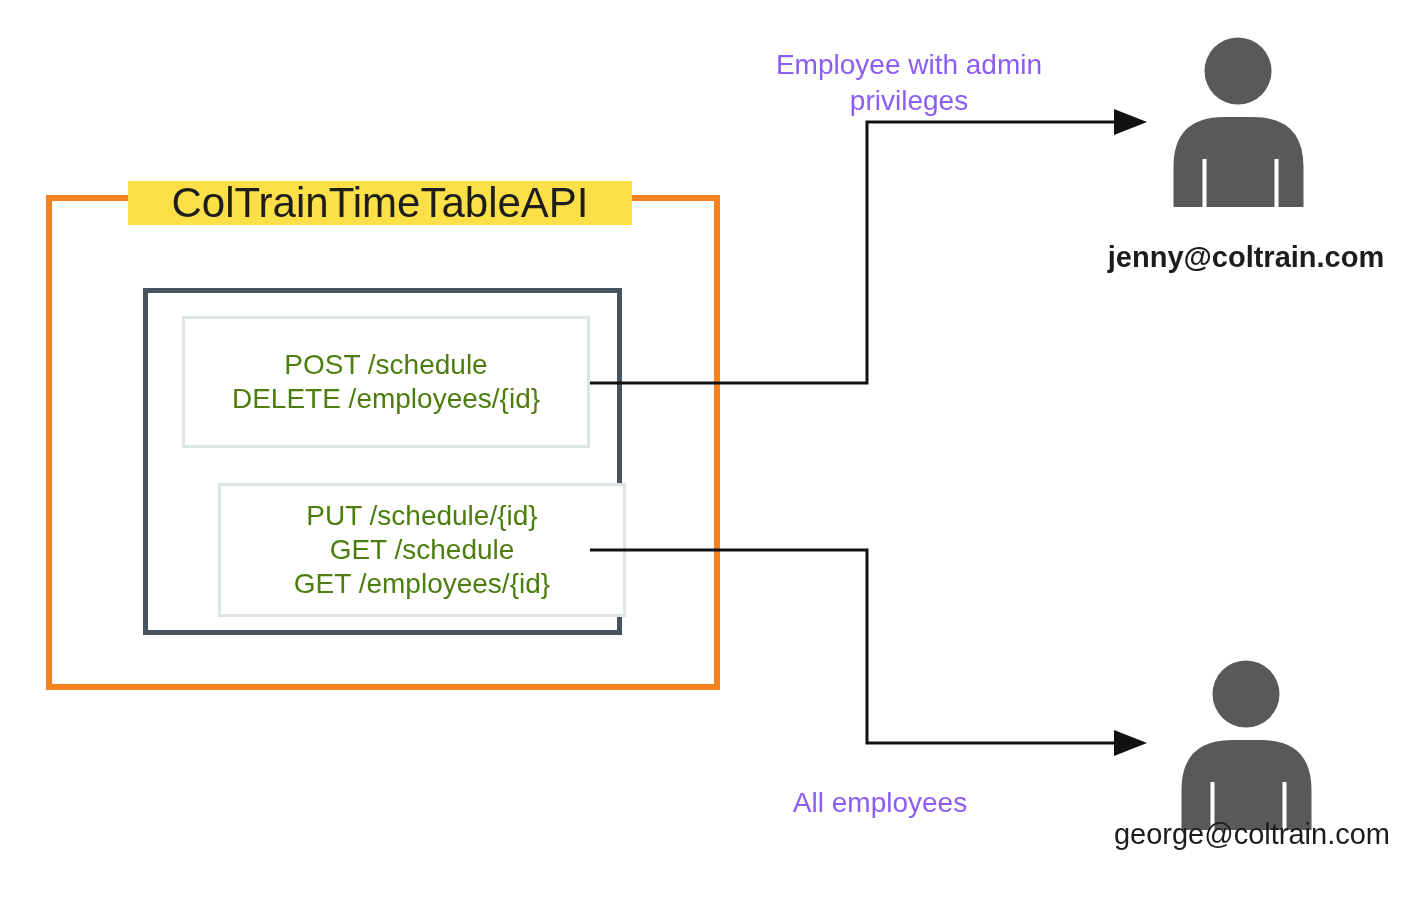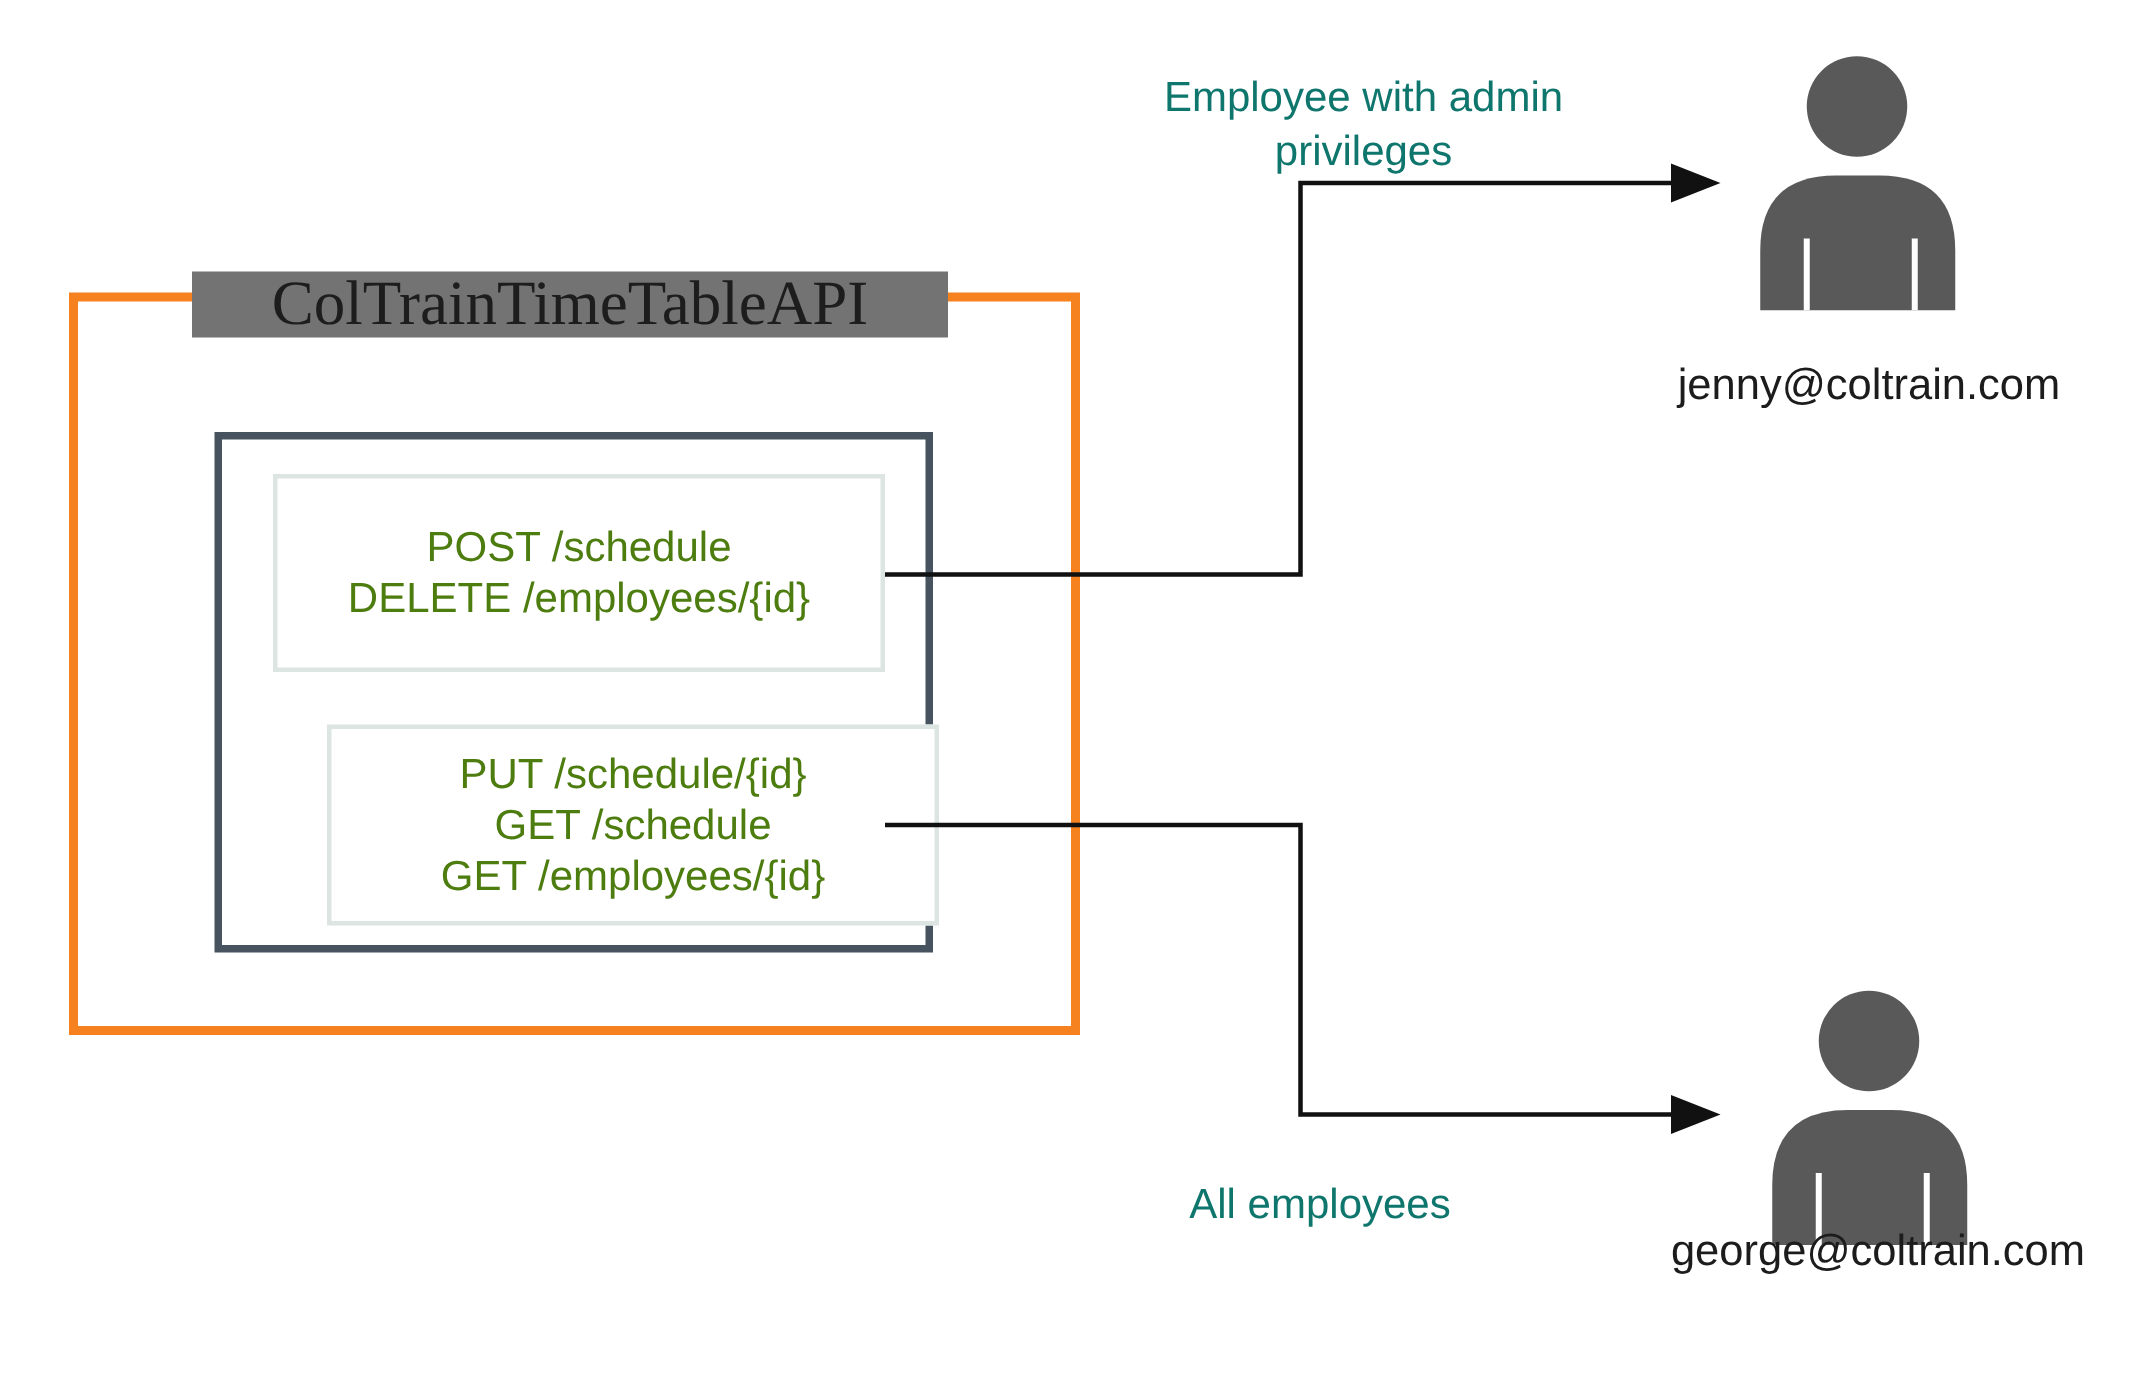--- a/index.html
+++ b/index.html
@@ -16,27 +16,26 @@
   
   .api-box{
     left:46px;top:195px;width:674px;height:495px;
     border:6px solid #f5811f;
     box-sizing:border-box;
     background:transparent;
   }
   
   .api-title{
     left:128px;top:181px;width:504px;height:44px;
-    background:#737373;
+    background:#fde047;
     display:flex;align-items:center;justify-content:center;
     font-size:42px;line-height:44px;
     color:#1d1d1d;
     white-space:nowrap;
     z-index:3;
-    font-family:Liberation Serif, serif;
   }
 
   
   .resource-box{
     left:143px;top:288px;width:479px;height:347px;
     border:5px solid #47545f;
     box-sizing:border-box;
     background:#ffffff;
     z-index:1;
   }
@@ -58,37 +57,37 @@
   .endpoint-box.second{top:483px;height:134px;margin-left:36px;}
   .endpoint-line{white-space:nowrap;}
 
   
   .wires{left:0;top:0;width:1422px;height:920px;z-index:2;pointer-events:none;}
 
   
   .conn-label{
     text-align:center;
     font-size:28px;line-height:36px;
-    color:#0f766e;
+    color:#8b5cf6;
     z-index:3;
   }
   .label-admin{left:759px;top:47px;width:300px;}
   .label-all{left:780px;top:761px;width:200px;white-space:nowrap;margin-top:24px;}
 
   
   .person{width:133px;height:172px;z-index:2;}
   .person-jenny{left:1172px;top:35px;}
   .person-george{left:1180px;top:658px;}
   .actor-email{
     width:300px;text-align:center;
     font-size:29px;line-height:36px;
     color:#1c1c1c;white-space:nowrap;
     z-index:3;
   }
-  .email-jenny{left:1096px;top:239px;}
+  .email-jenny{left:1096px;top:239px;font-weight:bold;}
   .email-george{left:1102px;top:816px;}
 </style>
 </head>
 <body>
 
 <div id="stage">
 
   <div class="abs api-box"></div>
   <div class="abs api-title">ColTrainTimeTableAPI</div>
 

